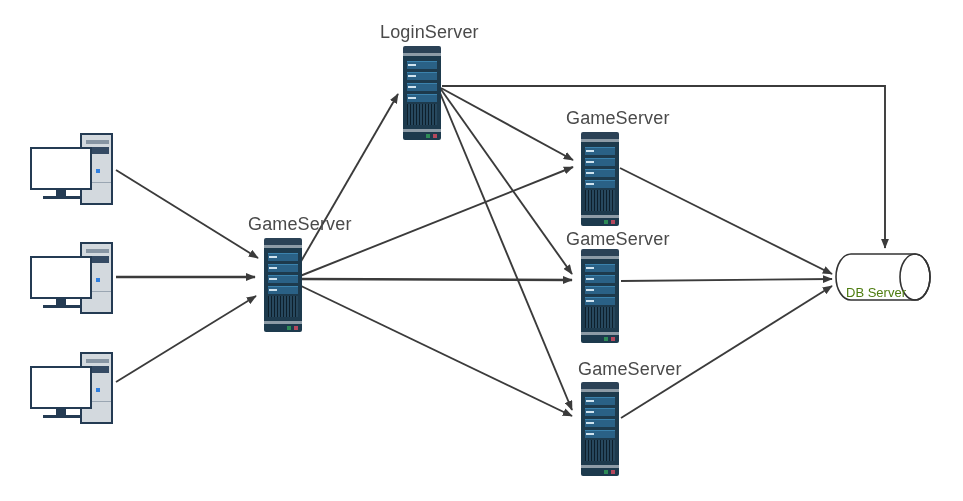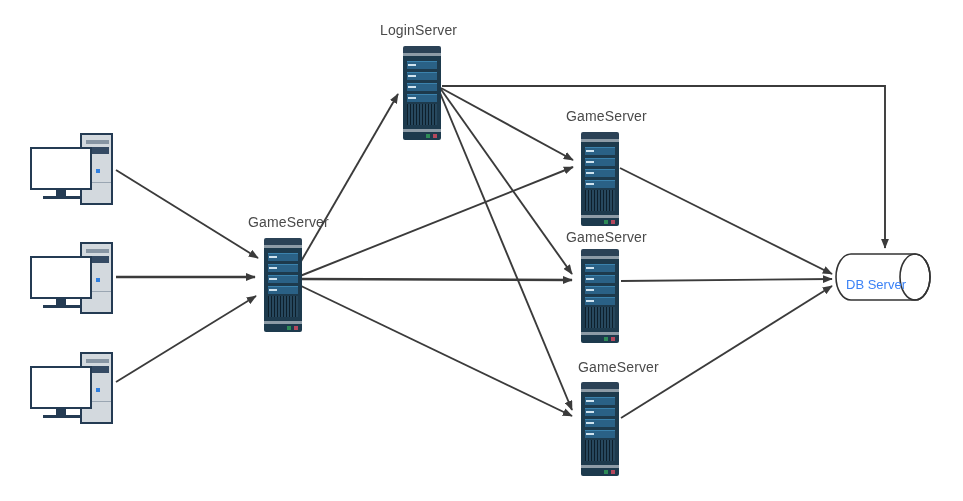--- a/index.html
+++ b/index.html
@@ -26,21 +26,21 @@
     height: 501px;
     pointer-events: none;
   }
   .node {
     position: absolute;
   }
   .node-label {
     position: absolute;
     white-space: nowrap;
     font-family: "Liberation Sans", sans-serif;
-    font-size: 14px;
+    font-size: 18px;
     color: #4a4a4a;
     letter-spacing: 0.15px;
   }
   
   .srv {
     position: relative;
     width: 44px;
     height: 96px;
   }
   .srv .cap {
@@ -169,28 +169,28 @@
     background: #243b53;
   }
   
   .db {
     position: relative;
     width: 96px;
     height: 48px;
   }
   .db-text {
     position: absolute;
-    left: 0; top: 4px;
+    left: 0; top: 12px;
     width: 82px; height: 54px;
     display: flex;
     align-items: center;
     justify-content: center;
     font-family: "Liberation Sans", sans-serif;
     font-size: 13px;
-    color: #3b82f6;
+    color: #4d7c0f;
   }
 </style>
 </head>
 <body>
 
 <div id="canvas">
 
   <svg id="edges" viewBox="0 0 963 501">
     <defs>
       <marker id="ah" markerWidth="10" markerHeight="8" refX="9.2" refY="4" orient="auto" markerUnits="userSpaceOnUse">

